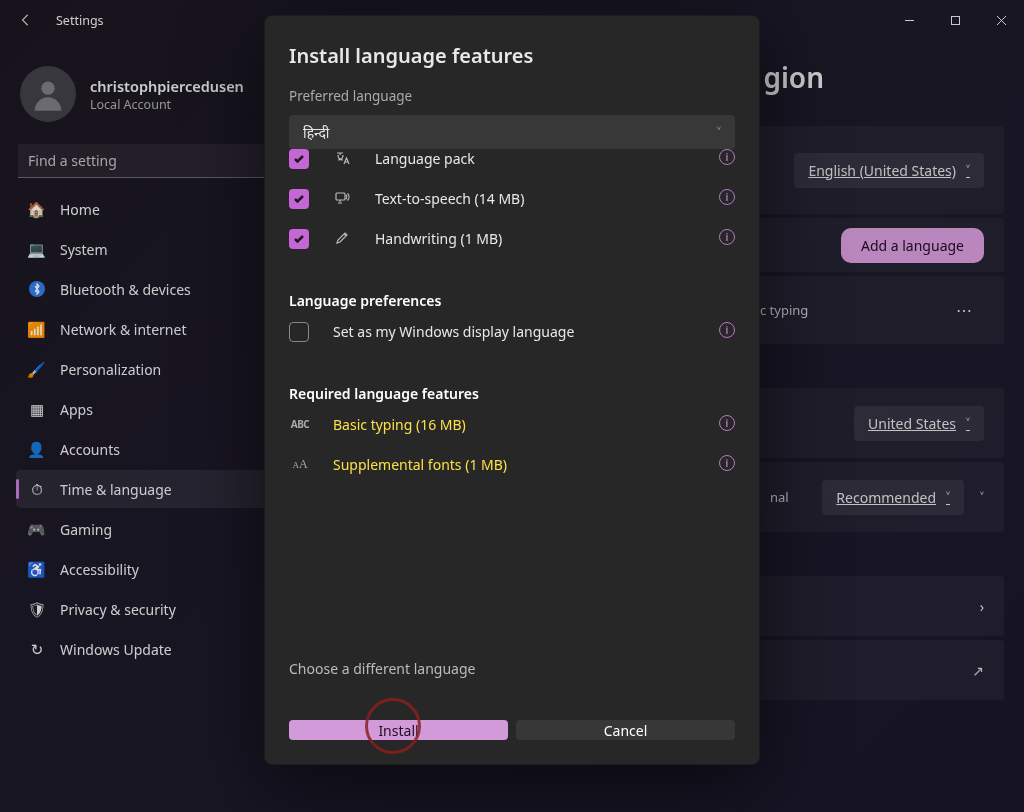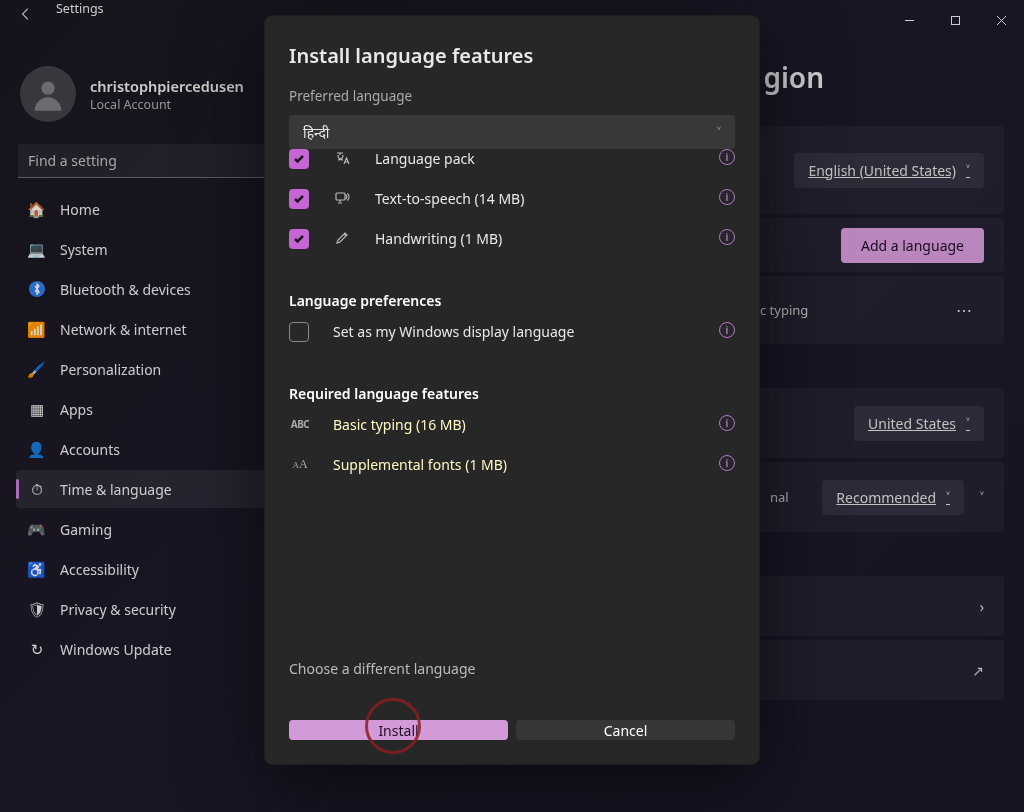--- a/index.html
+++ b/index.html
@@ -1,19 +1,19 @@
 <!DOCTYPE html>
 <html><head>
 <meta charset="utf-8">
 <style>
   * { box-sizing: border-box; margin: 0; padding: 0; }
   html, body { width: 1024px; height: 812px; overflow: hidden; font-family: "Segoe UI", system-ui, sans-serif; background: #1a1a1f; color: #e8e8e8; }
   .window { position: relative; width: 1024px; height: 812px; background: linear-gradient(135deg, #1a1620 0%, #1d1a2a 50%, #1a1728 100%); }
   
-  .titlebar { position: absolute; top: 0; left: 0; right: 0; height: 40px; display: flex; padding: 0 12px; }
+  .titlebar { position: absolute; top: 0; left: 0; right: 0; height: 40px; display: flex; align-items: center; padding: 0 12px; }
   .back-btn { width: 28px; height: 28px; display: flex; align-items: center; justify-content: center; color: #bfbfbf; font-size: 14px; border-radius: 4px; }
   .title { font-size: 12.5px; margin-left: 16px; color: #e8e8e8; }
   .win-controls { position: absolute; right: 0; top: 0; display: flex; }
   .win-btn { width: 46px; height: 40px; display: flex; align-items: center; justify-content: center; color: #e8e8e8; }
   .win-btn svg { stroke: currentColor; }
   
   .sidebar { position: absolute; top: 48px; left: 0; width: 305px; padding: 8px 8px 0 16px; }
   .account { display: flex; align-items: center; gap: 14px; padding: 10px 4px 18px 4px; }
   .avatar { width: 56px; height: 56px; border-radius: 50%; background: #3f3f46; display: flex; align-items: center; justify-content: center; }
   .avatar svg { fill: #7a7a80; }
@@ -23,41 +23,41 @@
   .nav { margin-top: 12px; display: flex; flex-direction: column; gap: 2px; }
   .nav-item { display: flex; align-items: center; gap: 14px; height: 38px; padding: 0 12px; border-radius: 4px; font-size: 14px; position: relative; }
   .nav-item.active { background: rgba(255,255,255,0.07); }
   .nav-item.active::before { content: ""; position: absolute; left: 0; top: 9px; bottom: 9px; width: 3px; background: #c17bd6; border-radius: 2px; }
   .nav-icon { width: 18px; height: 18px; display: inline-flex; align-items: center; justify-content: center; font-size: 15px; }
   
   .main { position: absolute; top: 48px; left: 320px; right: 20px; bottom: 0; padding-top: 10px; }
   .page-title { font-size: 28px; font-weight: 600; margin-bottom: 30px; text-align: right; padding-right: 180px;}
   .card { background: rgba(255,255,255,0.045); border-radius: 4px; padding: 16px 20px; margin-bottom: 4px; display: flex; align-items: center; justify-content: space-between; }
   .dropdown-chip { background: rgba(255,255,255,0.07); border-radius: 4px; padding: 8px 14px; font-size: 14px; color: #ddd; display: inline-flex; align-items: flex-end; gap: 10px; text-decoration: underline; }
-  .btn-accent { background: #d39ad9; color: #1f0d24; font-size: 14px; border-radius: 4px; padding: 8px 20px; font-weight: 400; }
+  .btn-accent { background: #d39ad9; color: #1f0d24; font-size: 14px; border-radius: 10px; padding: 8px 20px; font-weight: 400; }
   .more-btn { color: #ddd; letter-spacing: 2px; padding: 4px 10px; }
   .chev-right { color: #ddd; font-size: 14px; }
   .ext-icon { color: #ccc; font-size: 14px; }
   
   .overlay { position: absolute; inset: 0; background: rgba(0,0,0,0.12); }
   .dialog { position: absolute; left: 264px; top: 15px; width: 496px; height: 750px; background: #272727; border-radius: 8px; box-shadow: 0 20px 80px rgba(0,0,0,0.6); display: flex; flex-direction: column; border:1px solid #1d1d1d; }
   .dlg-body { flex: 1; padding: 26px 24px 10px 24px; overflow: hidden; }
   .dlg-title { font-size: 20px; font-weight: 600; margin-bottom: 18px; }
   .section-label { font-size: 13.5px; color: #aaa; margin-bottom: 10px; }
   .section-heading { font-size: 14px; font-weight: 600; margin: 22px 0 12px 0; color: #fff; }
   .lang-select { background: #383838; border-radius: 4px; height: 34px; display: flex; align-items: center; justify-content: space-between; padding: 0 14px; font-size: 14px; }
   .feat { display: flex; align-items: flex-start; gap: 24px; height: 40px; }
   .chk { width: 20px; height: 20px; border-radius: 4px; display: flex; align-items: center; justify-content: center; flex-shrink: 0; }
   .chk.checked { background: #c665d5; }
   .chk.unchecked { border: 1.5px solid #888; }
   .chk svg { stroke: #1a1a1a; stroke-width: 2.5; fill: none; }
   .feat-icon { width: 18px; height: 18px; display: inline-flex; align-items: center; justify-content: center; color: #bbb; font-size: 13px; flex-shrink: 0; }
   .feat-label { font-size: 14px; flex: 1; }
   .info-icon { width: 16px; height: 16px; border: 1.3px solid #b876c9; border-radius: 50%; color: #b876c9; font-size: 10px; display: flex; align-items: center; justify-content: center; flex-shrink: 0; font-weight: 600; }
-  .req .feat-label { color: #fef9c3; }
+  .req .feat-label { color: #fde047; }
   .req .feat-icon { color: #999; }
   .choose-diff { position: absolute; left: 24px; bottom: 86px; font-size: 14px; color: #bbb; }
   .dlg-footer { display: flex; gap: 8px; padding: 20px 24px 24px 24px; }
   .dlg-btn { flex: 1; height: 20px; border-radius: 4px; font-size: 14px; display: flex; align-items: center; justify-content: center; }
   .dlg-btn.primary { background: #d39ad9; color: #1f0d24; }
   .dlg-btn.secondary { background: #373737; color: #fff; }
   .annot-circle { position: absolute; width: 56px; height: 56px; border: 3px solid rgba(140,30,30,0.85); border-radius: 50%; pointer-events: none; }
 </style>
 </head>
 <body>

